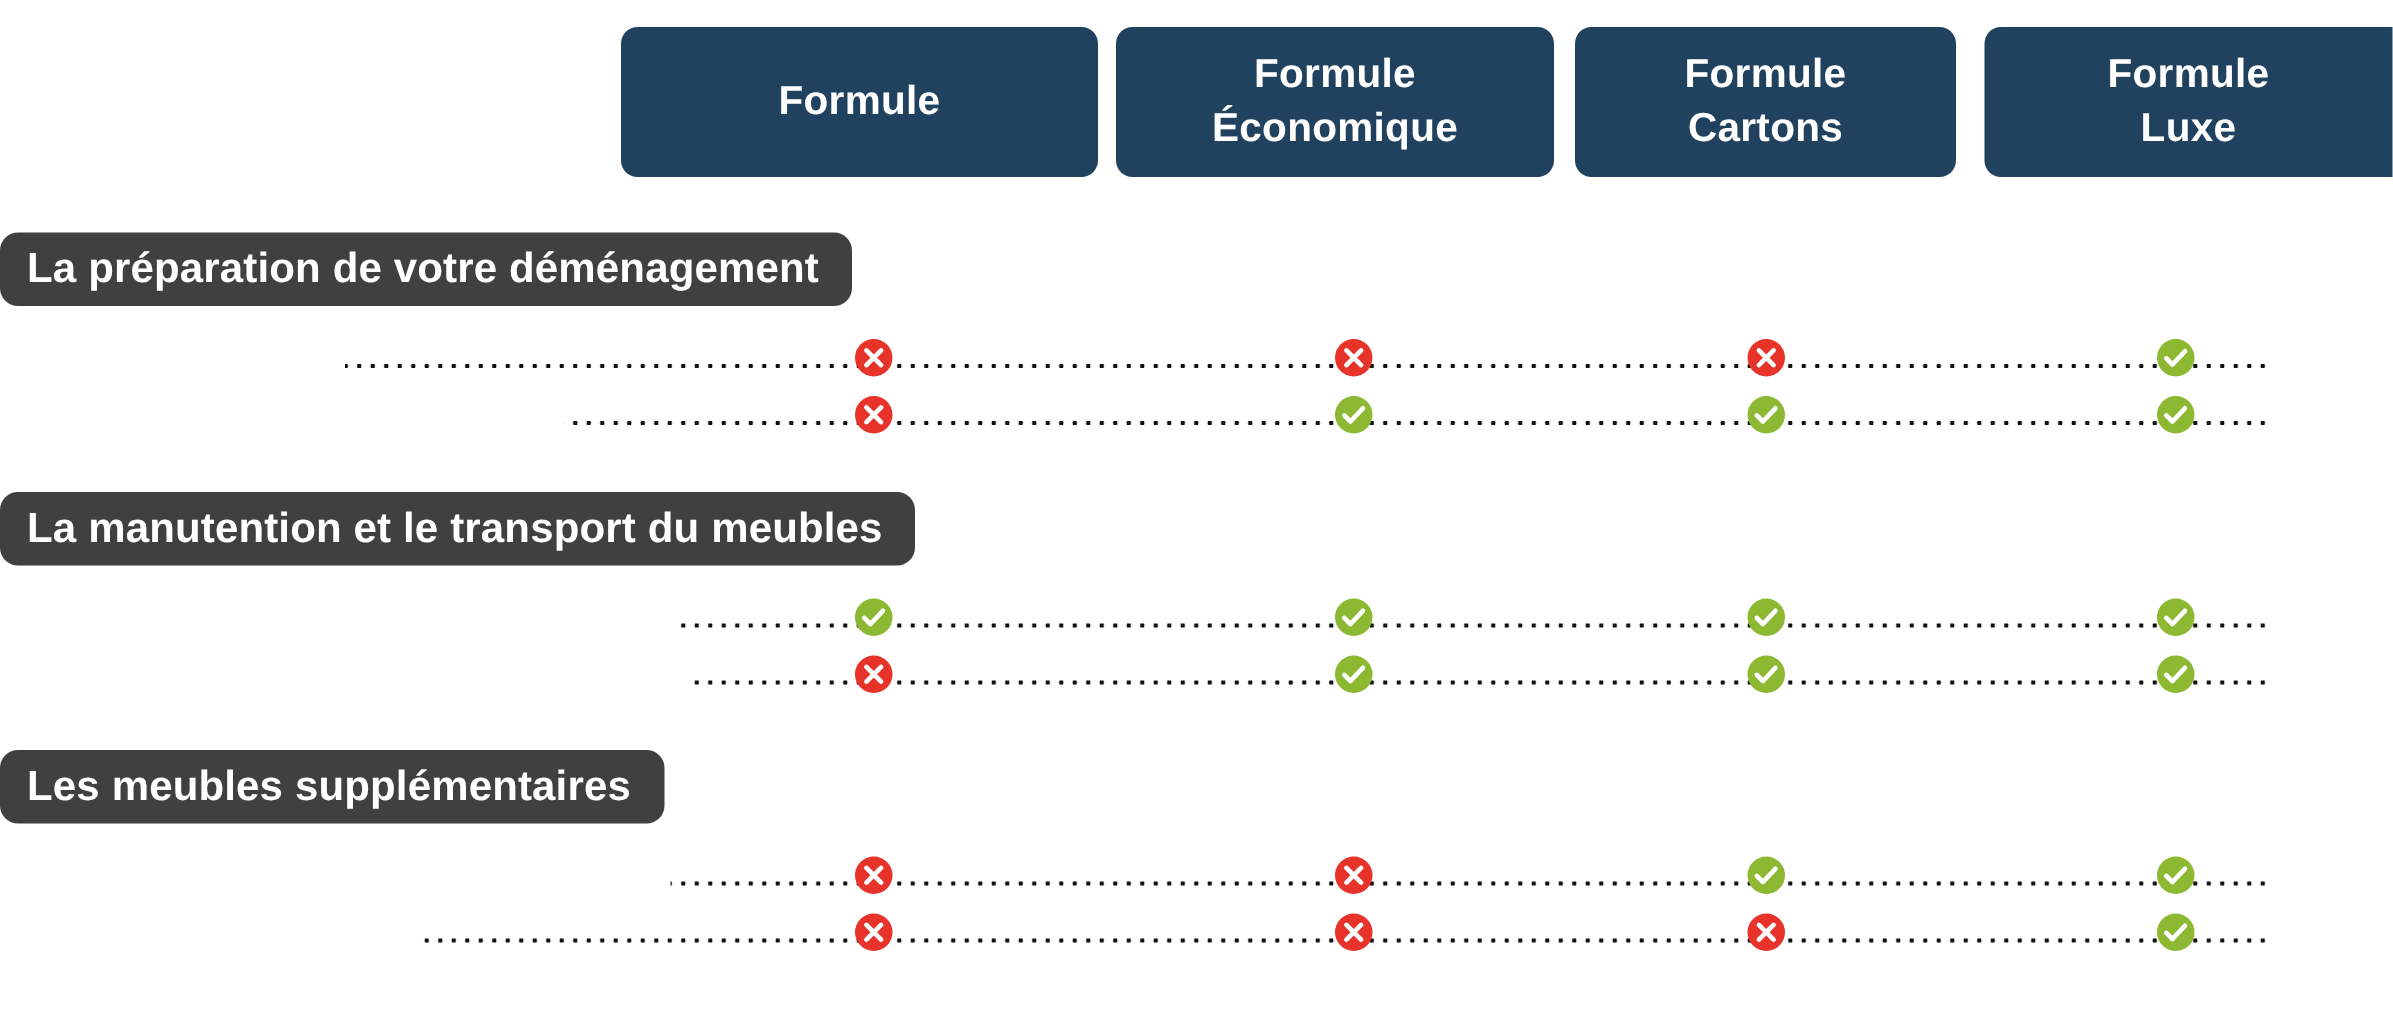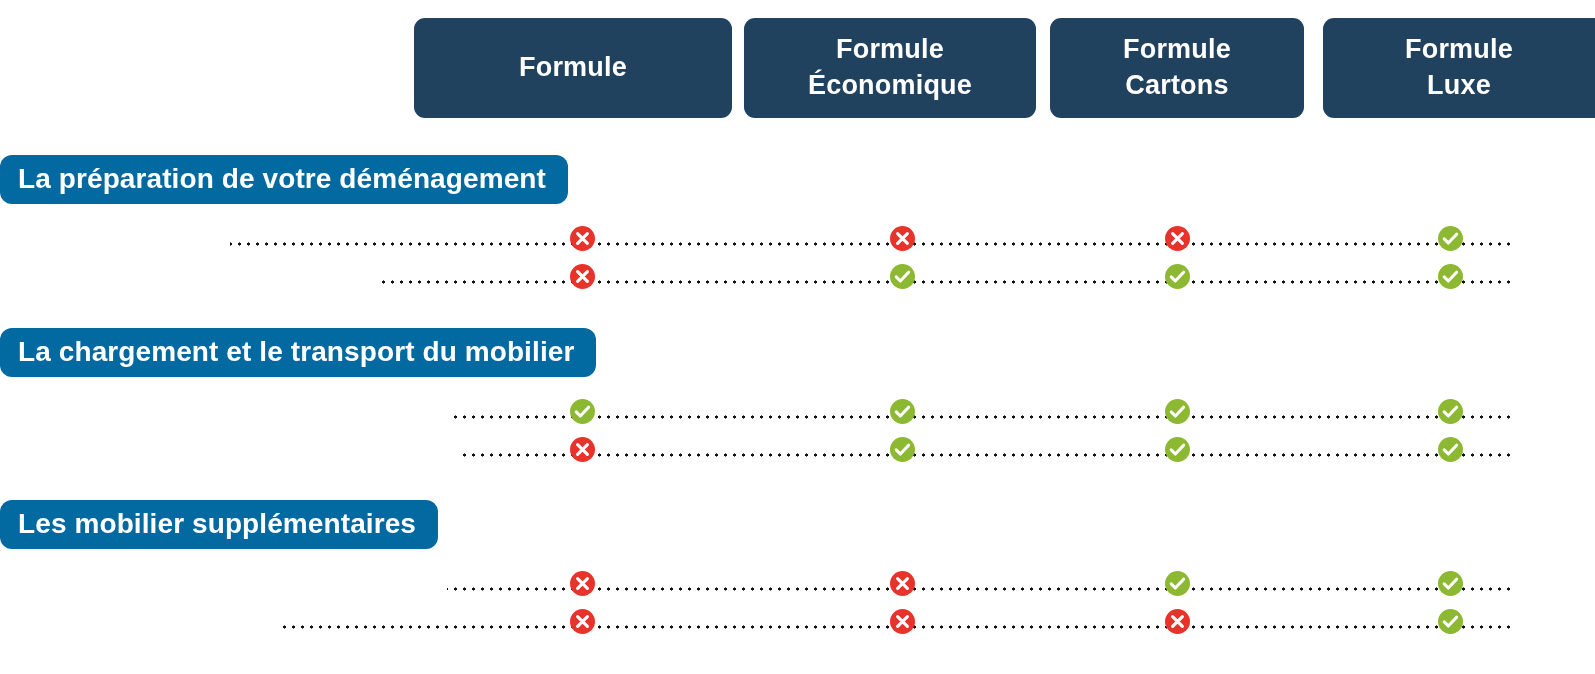--- a/index.html
+++ b/index.html
@@ -63,21 +63,21 @@
     position: absolute;
     left: 0;
     width: 1595px;
   }
   .sec-0 { top: 155px; }
   .sec-1 { top: 328px; }
   .sec-2 { top: 500px; }
 
   .section-title {
     display: inline-block;
-    background: #0369a1;
+    background: #404040;
     color: #ffffff;
     font-weight: bold;
     font-size: 28px;
     letter-spacing: 0.1px;
     padding: 9px 22px 11px 18px;
     border-radius: 12px;
     margin-left: 0;
     white-space: nowrap;
     line-height: 1.05;
   }
@@ -224,21 +224,21 @@
           <div class="status-icon col-3 icon-yes">
             <svg width="25" height="25" viewBox="0 0 25 25">
               <path d="M6.2 12.9 L10.3 17.0 L18.6 8.2" fill="none" stroke="#fff" stroke-width="3.1" stroke-linecap="round" stroke-linejoin="round"></path>
             </svg>
           </div>
         </div>
       </div>
   </div>
 
   <div class="section sec-1">
-    <div class="section-title">La chargement et le transport du mobilier</div>
+    <div class="section-title">La manutention et le transport du meubles</div>
     <div class="rows">
         <div class="feature-row">
           <div class="leader"></div>
           <div class="label-mask" style="width: 411.984px;"></div>
           <div class="feature-label">Transport d’un point A à un point B</div>
           <div class="status-icon col-0 icon-yes">
             <svg width="25" height="25" viewBox="0 0 25 25">
               <path d="M6.2 12.9 L10.3 17.0 L18.6 8.2" fill="none" stroke="#fff" stroke-width="3.1" stroke-linecap="round" stroke-linejoin="round"></path>
             </svg>
           </div>
@@ -280,21 +280,21 @@
           <div class="status-icon col-3 icon-yes">
             <svg width="25" height="25" viewBox="0 0 25 25">
               <path d="M6.2 12.9 L10.3 17.0 L18.6 8.2" fill="none" stroke="#fff" stroke-width="3.1" stroke-linecap="round" stroke-linejoin="round"></path>
             </svg>
           </div>
         </div>
       </div>
   </div>
 
   <div class="section sec-2">
-    <div class="section-title">Les mobilier supplémentaires</div>
+    <div class="section-title">Les meubles supplémentaires</div>
     <div class="rows">
         <div class="feature-row">
           <div class="leader"></div>
           <div class="label-mask" style="width: 407.156px;"></div>
           <div class="feature-label">Montage/démontage des meubles</div>
           <div class="status-icon col-0 icon-no">
             <svg width="25" height="25" viewBox="0 0 25 25">
               <path d="M7.6 7.6 L17.4 17.4 M17.4 7.6 L7.6 17.4" fill="none" stroke="#fff" stroke-width="3.1" stroke-linecap="round"></path>
             </svg>
           </div>

